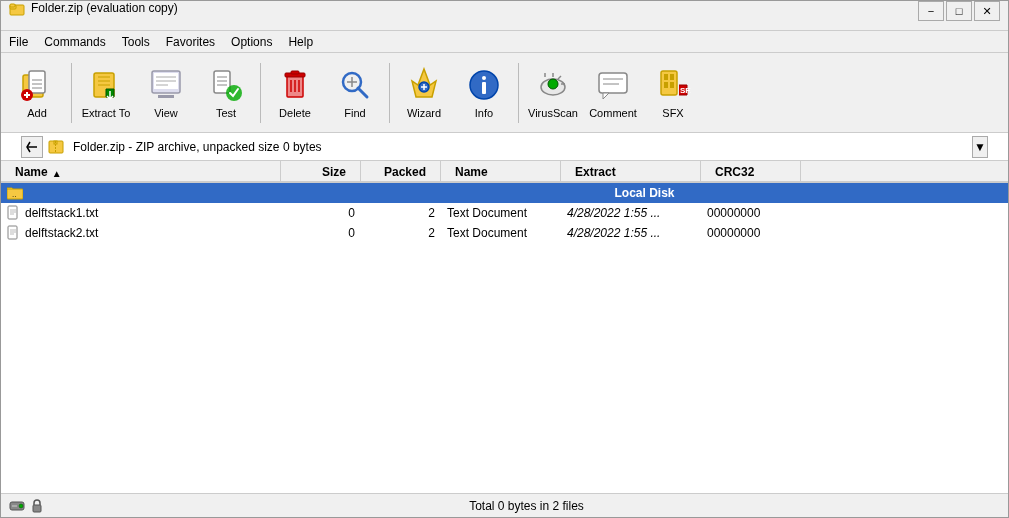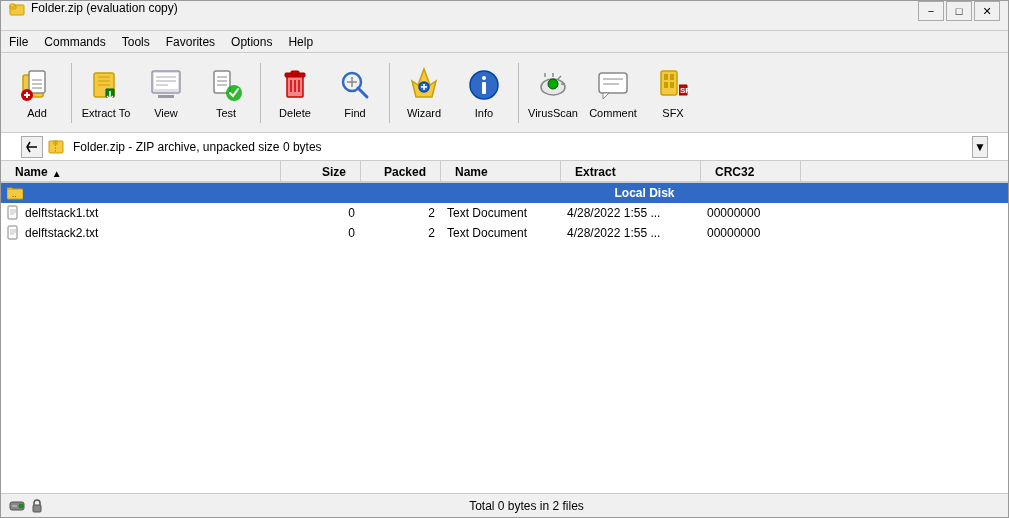--- a/index.html
+++ b/index.html
@@ -218,21 +218,21 @@
       overflow: hidden;
       text-overflow: ellipsis;
       height: 100%;
       display: flex;
       align-items: center;
     }
     .cell-name { width: 280px; gap: 4px; }
     .cell-size { width: 80px; justify-content: flex-end; }
     .cell-packed { width: 80px; justify-content: flex-end; }
     .cell-type { width: 120px; }
-    .cell-modified { width: 140px; }
+    .cell-modified { width: 140px; font-style: italic; }
     .cell-crc { width: 100px; text-align: center; }
     .cell-localdir {
       flex: 1;
       justify-content: center;
       font-weight: bold;
     }
 
     
     #status-bar {
       height: 24px;

